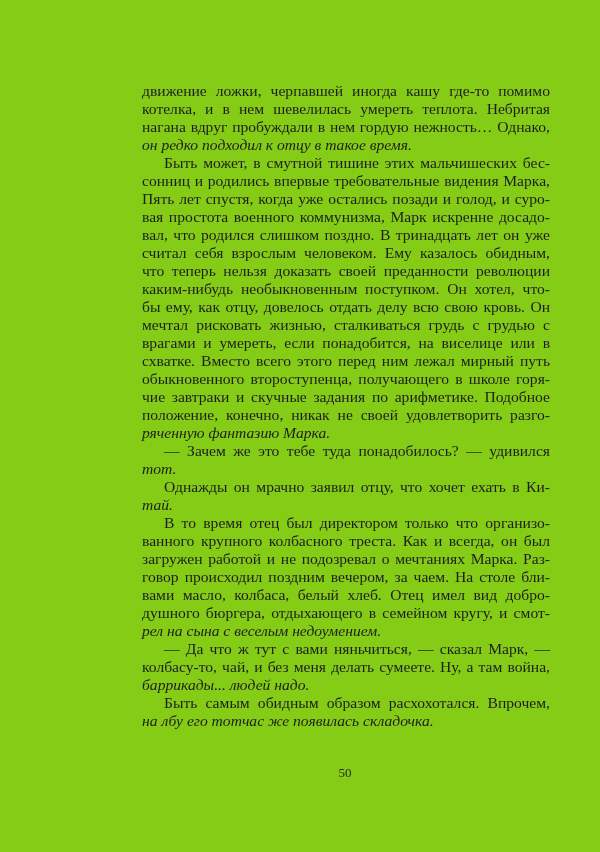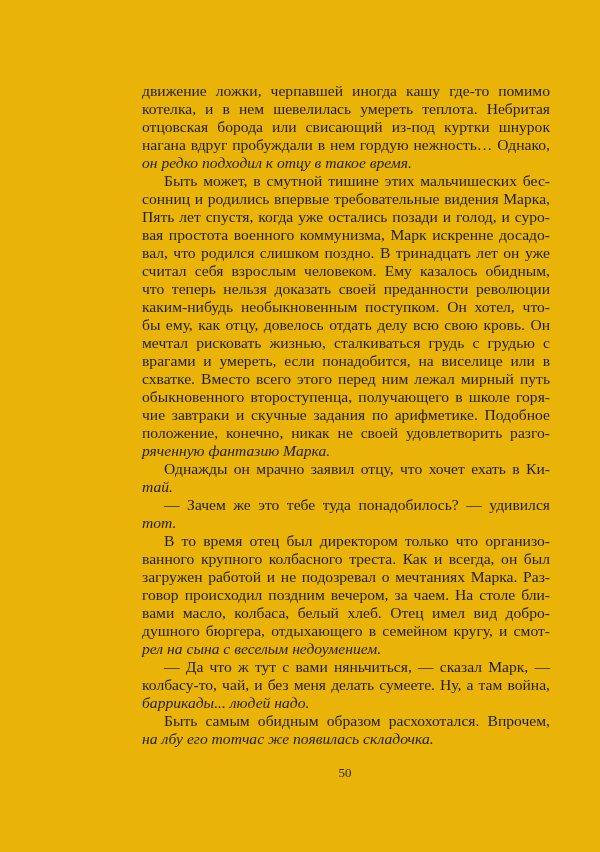--- a/index.html
+++ b/index.html
@@ -12,21 +12,21 @@
       height: 852px;
       position: relative;
       overflow: hidden;
     }
     .page {
       position: absolute;
       left: 0;
       top: 0;
       width: 600px;
       height: 852px;
-      background: #eab308;
+      background: #84cc16;
     }
     .text-block {
       position: absolute;
       left: 142px;
       top: 82px;
       width: 408px;
       font-family: "Liberation Serif", "DejaVu Serif", serif;
       font-size: 15.6px;
       line-height: 18px;
       color: #1e1e1e;
@@ -74,23 +74,20 @@
   <div class="text-block">
 
     <div>
       <span class="line">
           <span class="line-inner">движение ложки, черпавшей иногда кашу где-то помимо</span>
         </span>
       <span class="line">
           <span class="line-inner">котелка, и в нем шевелилась умереть теплота. Небритая</span>
         </span>
       <span class="line">
-          <span class="line-inner">отцовская борода или свисающий из-под куртки шнурок</span>
-        </span>
-      <span class="line">
           <span class="line-inner">нагана вдруг пробуждали в нем гордую нежность… Однако,</span>
         </span>
       <span class="line last">
           <span class="line-inner">он редко подходил к отцу в такое время.</span>
         </span>
     </div>
 
     <div>
       <span class="line indent">
           <span class="line-inner">Быть может, в смутной тишине этих мальчишеских бес-</span>
@@ -137,33 +134,33 @@
       <span class="line">
           <span class="line-inner">положение, конечно, никак не своей удовлетворить разго-</span>
         </span>
       <span class="line last">
           <span class="line-inner">ряченную фантазию Марка.</span>
         </span>
     </div>
 
     <div>
       <span class="line indent">
+          <span class="line-inner">— Зачем же это тебе туда понадобилось? — удивился</span>
+        </span>
+      <span class="line last">
+          <span class="line-inner">тот.</span>
+        </span>
+    </div>
+
+    <div>
+      <span class="line indent">
           <span class="line-inner">Однажды он мрачно заявил отцу, что хочет ехать в Ки-</span>
         </span>
       <span class="line last">
           <span class="line-inner">тай.</span>
-        </span>
-    </div>
-
-    <div>
-      <span class="line indent">
-          <span class="line-inner">— Зачем же это тебе туда понадобилось? — удивился</span>
-        </span>
-      <span class="line last">
-          <span class="line-inner">тот.</span>
         </span>
     </div>
 
     <div>
       <span class="line indent">
           <span class="line-inner">В то время отец был директором только что организо-</span>
         </span>
       <span class="line">
           <span class="line-inner">ванного крупного колбасного треста. Как и всегда, он был</span>
         </span>

